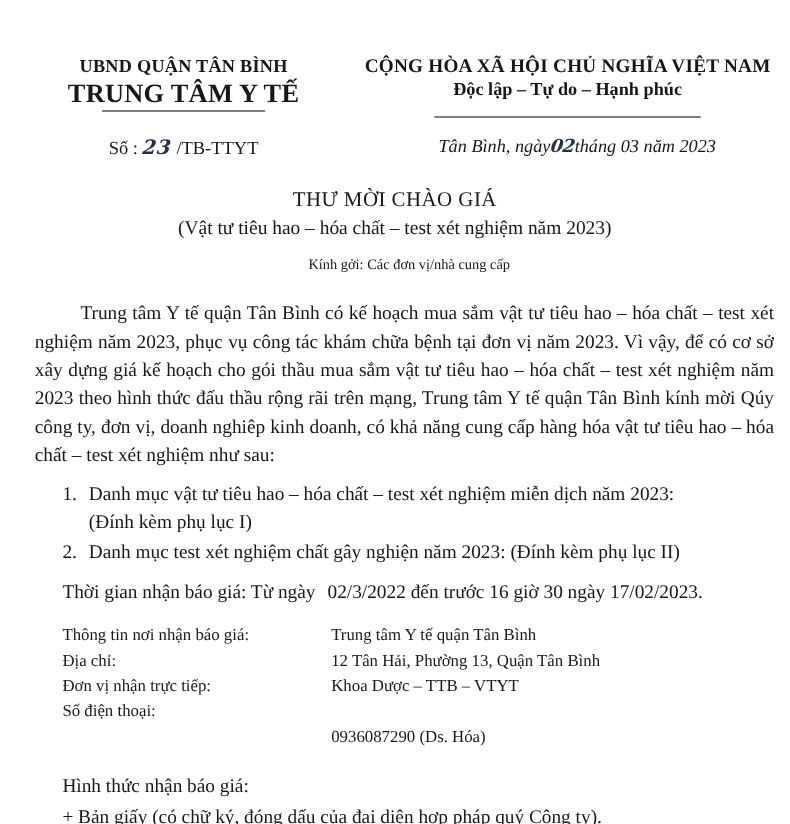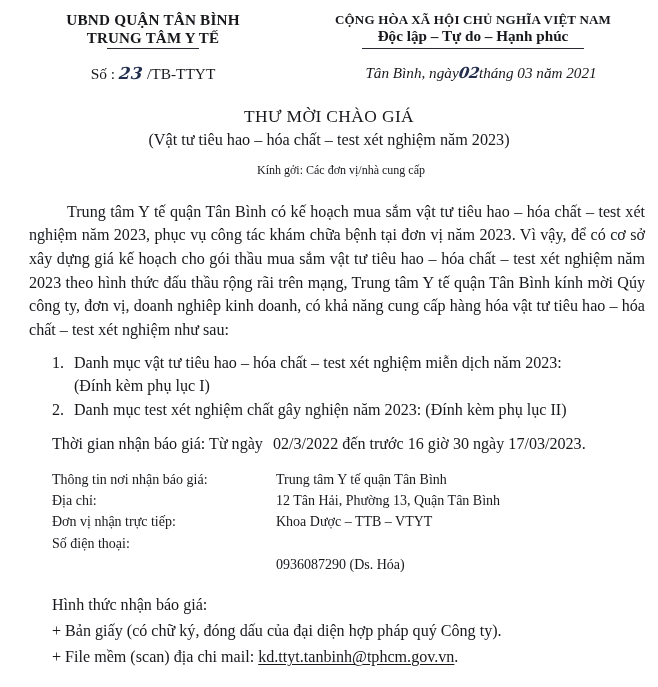--- a/index.html
+++ b/index.html
@@ -22,70 +22,71 @@
     position: relative;
     width: 658px;
     height: 687px;
     box-sizing: border-box;
     padding: 0;
   }
 
   
   .doc-header {
     display: flex;
-    align-items: flex-end;
+    align-items: flex-start;
     padding: 11px 8px 0 10px;
+    margin-top: 36px;
   }
   .header-left {
     width: 286px;
     text-align: center;
     flex: 0 0 auto;
   }
   .header-right {
     flex: 1 1 auto;
     text-align: center;
   }
   .org-line-1 {
     font-size: 15.2px;
     font-weight: 700;
     letter-spacing: .2px;
     line-height: 1.17;
     white-space: nowrap;
   }
   .org-line-2 {
-    font-size: 15px;
+    font-size: 22px;
     font-weight: 700;
     letter-spacing: .2px;
     line-height: 1.2;
     display: inline-block;
     position: relative;
     padding-bottom: 2px;
   }
   .org-line-2::after {
     content: "";
     position: absolute;
     left: 15%;
     right: 15%;
     bottom: 0;
     border-bottom: 1.3px solid #2a2c31;
   }
   .national-line-1 {
-    font-size: 13px;
+    font-size: 16px;
     font-weight: 700;
     letter-spacing: .2px;
     line-height: 1.17;
     white-space: nowrap;
   }
   .national-line-2 {
     font-size: 15.2px;
     font-weight: 700;
     line-height: 1.22;
     display: inline-block;
     position: relative;
-    padding-bottom: 3px;
+    padding-bottom: 14px;
   }
   .national-line-2::after {
     content: "";
     position: absolute;
     left: -8%;
     right: -8%;
     bottom: 0;
     border-bottom: 1.3px solid #2a2c31;
   }
 
@@ -247,21 +248,21 @@
       <div class="org-line-2">TRUNG TÂM Y TẾ</div>
     </div>
     <div class="header-right">
       <div class="national-line-1">CỘNG HÒA XÃ HỘI CHỦ NGHĨA VIỆT NAM</div>
       <div class="national-line-2">Độc lập – Tự do – Hạnh phúc</div>
     </div>
   </div>
 
   <div class="doc-number-row">
     <div class="doc-number"><span>Số :</span><span class="handwritten">23</span><span>/TB-TTYT</span></div>
-    <div class="doc-place-date"><span>Tân Bình, ngày</span><span class="hand-day">02</span><span>tháng 03 năm 2021</span></div>
+    <div class="doc-place-date"><span>Tân Bình, ngày</span><span class="hand-day">02</span><span>tháng 03 năm 2023</span></div>
   </div>
 
   <div class="title-block">
     <div class="doc-title">THƯ MỜI CHÀO GIÁ</div>
     <div class="doc-subtitle">(Vật tư tiêu hao – hóa chất – test xét nghiệm năm 2023)</div>
   </div>
 
   <div class="recipient-line">Kính gởi: Các đơn vị/nhà cung cấp</div>
 
   <div class="body-block">
@@ -271,21 +272,21 @@
   <ol class="numbered-list">
     <li>
       <span class="num">1.</span><span>Danh mục vật tư tiêu hao – hóa chất – test xét nghiệm miễn dịch năm 2023:</span><br><span class="attach-note">(Đính kèm phụ lục I)</span>
     </li>
     <li>
       <span class="num">2.</span><span>Danh mục test xét nghiệm chất gây nghiện năm 2023:</span> <span class="attach-note">(Đính kèm phụ lục II)</span>
     </li>
   </ol>
 
   <div class="deadline-block"><span>Thời gian nhận báo giá: Từ ngày</span><span class="gap">02/3/2022</span> <span>đến trước 16 giờ 30 ngày</span>
-    <span>17/03/2023.</span>
+    <span>17/02/2023.</span>
   </div>
 
   <div class="contact-block">
     <div class="contact-row">
       <div class="contact-label">Thông tin nơi nhận báo giá:</div>
       <div class="contact-value">Trung tâm Y tế quận Tân Bình</div>
     </div>
     <div class="contact-row">
       <div class="contact-label">Địa chỉ:</div>
       <div class="contact-value">12 Tân Hải, Phường 13, Quận Tân Bình</div>

